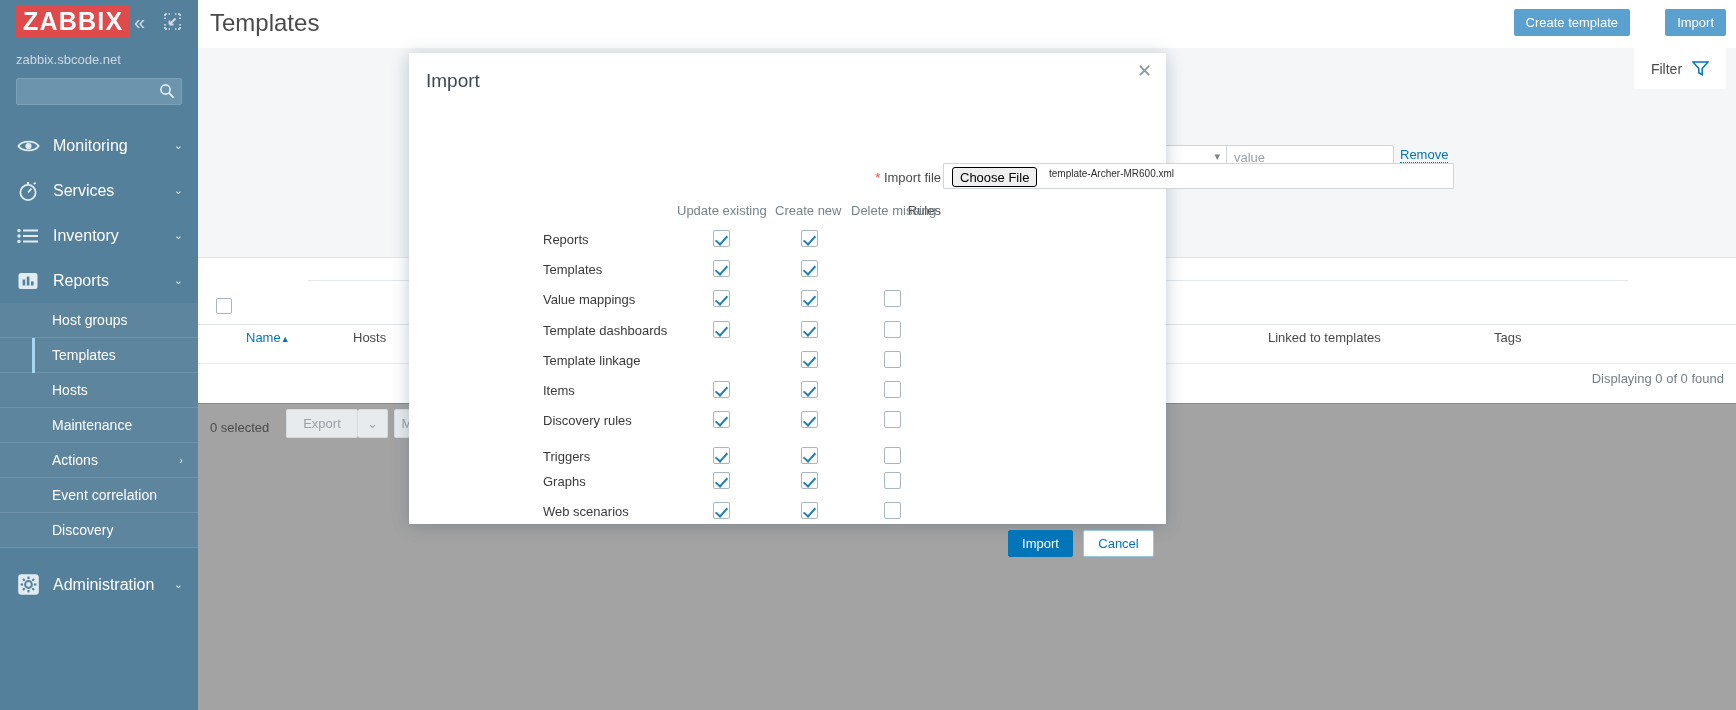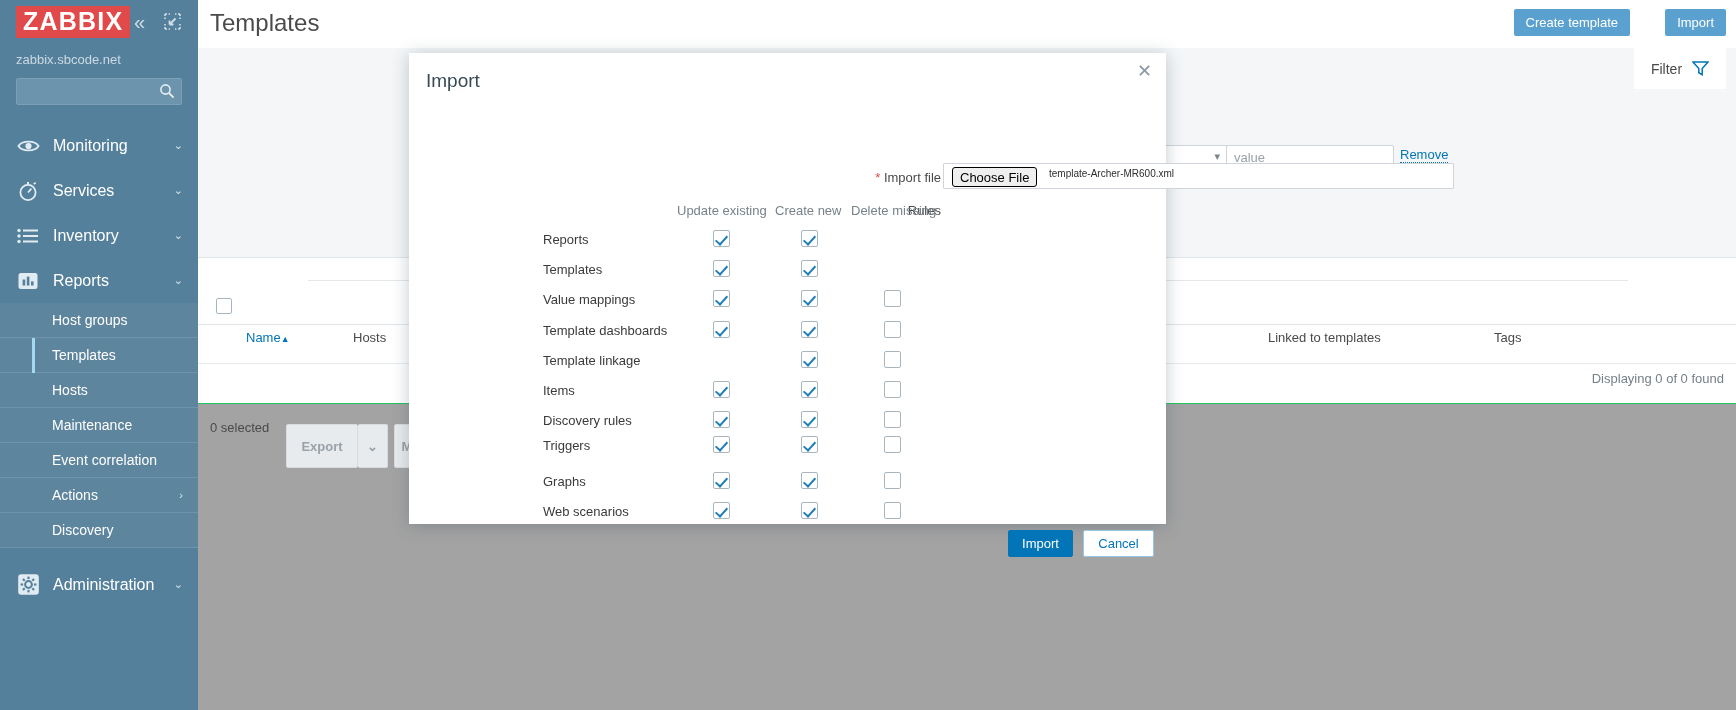--- a/index.html
+++ b/index.html
@@ -216,28 +216,27 @@
     position: absolute; left: 0; top: 403px;
     width: 1538px; height: 307px;
     background: #a3a3a3;
     border-top: 1px solid #22c55e;
   }
   .sel-count {
     position: absolute; left: 12px; top: 16px;
     font-size: 13px; color: #4a4a4a;
   }
   .btn-disabled {
-    position: absolute; top: 20px;
-    height: 44px;
+    position: absolute; top: 5px;
+    height: 29px;
     background: #e8ebee; color: #9aa2a8;
     border: 1px solid #d6dbdf; border-radius: 2px;
     font-size: 13px;
     display: flex; align-items: center; justify-content: center;
     cursor: default;
-    font-weight: bold;
   }
   .btn-disabled.caret {
     width: 30px; justify-content: center; border-left: none;
   }
 
   
   #overlay {
     position: absolute; left: 0; top: 0;
     width: 1736px; height: 710px;
     background: transparent;
@@ -435,25 +434,25 @@
         <div class="subnav-item active">
           <span>Templates</span>
         </div>
         <div class="subnav-item">
           <span>Hosts</span>
         </div>
         <div class="subnav-item">
           <span>Maintenance</span>
         </div>
         <div class="subnav-item">
-          <span>Event correlation</span>
-        </div>
-        <div class="subnav-item">
           <span>Actions</span>
           <span class="subchev">›</span>
+        </div>
+        <div class="subnav-item">
+          <span>Event correlation</span>
         </div>
         <div class="subnav-item">
           <span>Discovery</span>
         </div>
       </div>
     </div>
 
     <div class="nav-item" style="margin-top:14px">
       <span class="nav-icon">
         <svg width="23" height="23" viewBox="0 0 23 23">
@@ -583,21 +582,21 @@
           <div class="cb c-update checked"></div>
           <div class="cb c-create checked"></div>
           <div class="cb c-delete"></div>
         </div>
         <div class="rule-row" style="top: 353.2px;">
           <div class="rule-name">Discovery rules</div>
           <div class="cb c-update checked"></div>
           <div class="cb c-create checked"></div>
           <div class="cb c-delete"></div>
         </div>
-        <div class="rule-row" style="top: 378px; padding-left: 8px;">
+        <div class="rule-row" style="top: 389px; padding-left: 8px;">
           <div class="rule-name">Triggers</div>
           <div class="cb c-update checked"></div>
           <div class="cb c-create checked"></div>
           <div class="cb c-delete"></div>
         </div>
         <div class="rule-row" style="top: 413.6px;">
           <div class="rule-name">Graphs</div>
           <div class="cb c-update checked"></div>
           <div class="cb c-create checked"></div>
           <div class="cb c-delete"></div>

